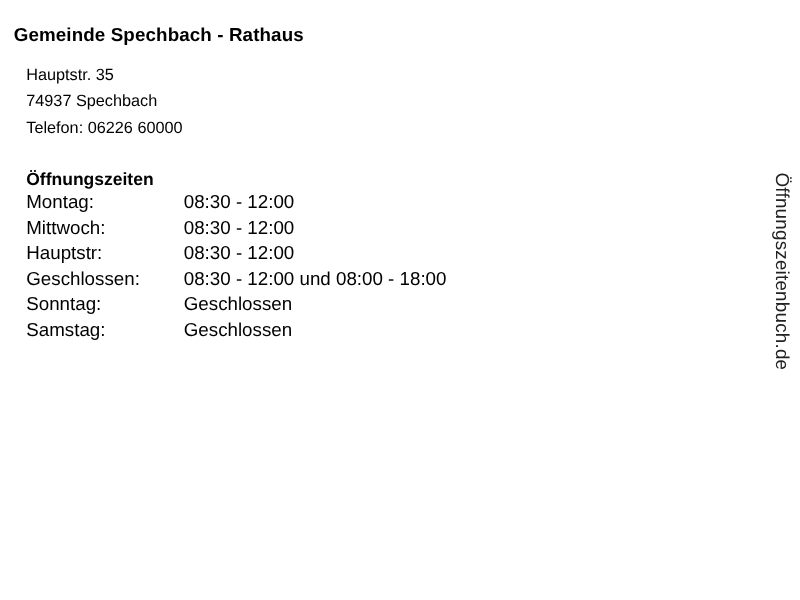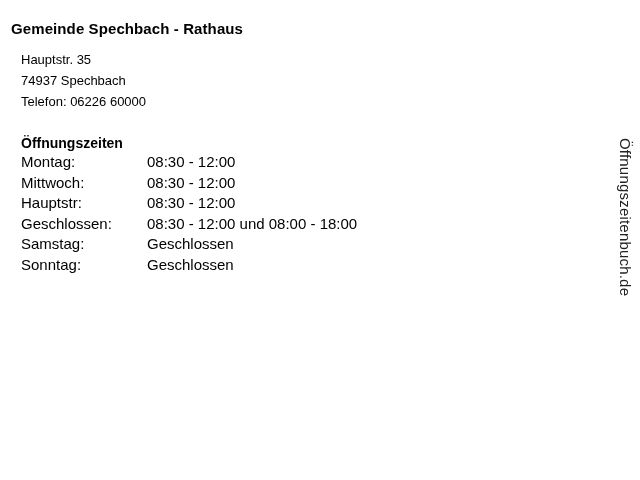--- a/index.html
+++ b/index.html
@@ -108,25 +108,25 @@
       </tr>
       <tr>
         <td class="day">Hauptstr:</td>
         <td class="time">08:30 - 12:00</td>
       </tr>
       <tr>
         <td class="day">Geschlossen:</td>
         <td class="time">08:30 - 12:00 und 08:00 - 18:00</td>
       </tr>
       <tr>
-        <td class="day">Samstag:</td>
+        <td class="day">Sonntag:</td>
         <td class="time">Geschlossen</td>
       </tr>
       <tr>
-        <td class="day">Sonntag:</td>
+        <td class="day">Samstag:</td>
         <td class="time">Geschlossen</td>
       </tr>
     </tbody>
   </table>
 
   <div class="watermark">Öffnungszeitenbuch.de</div>
 
 </div>
 
 </body></html>

